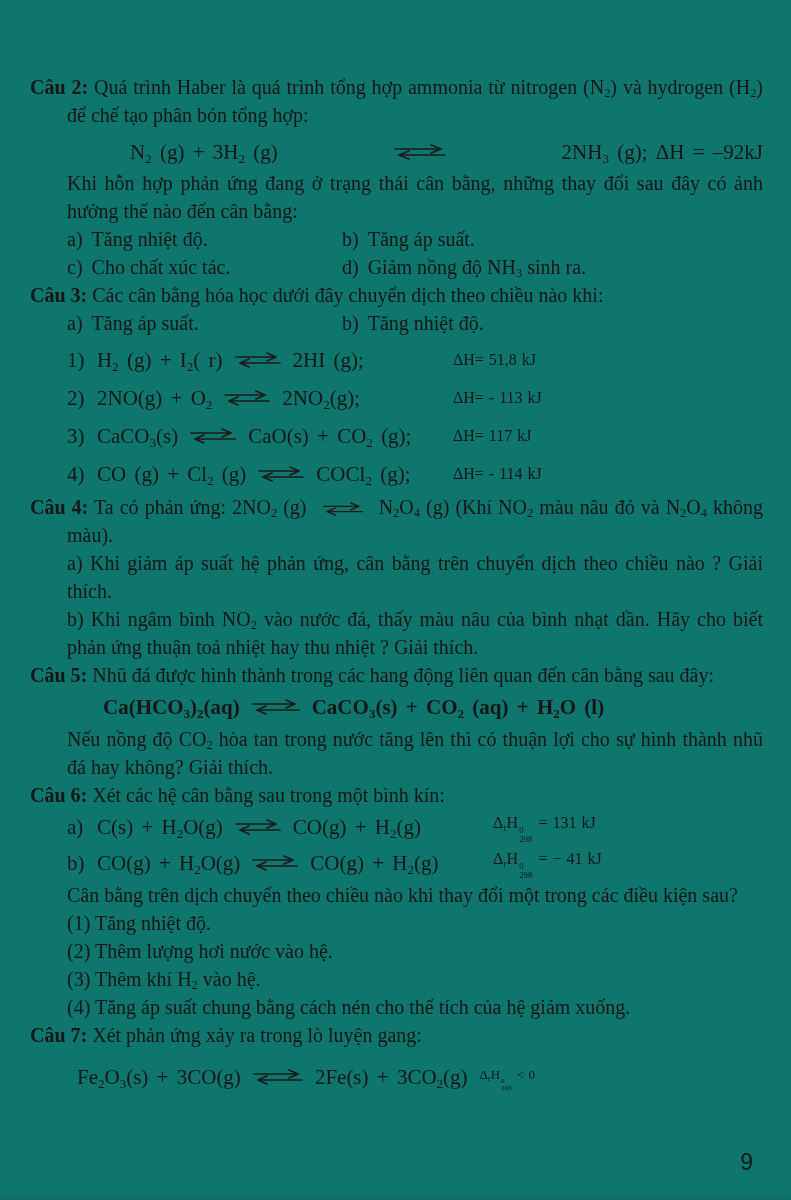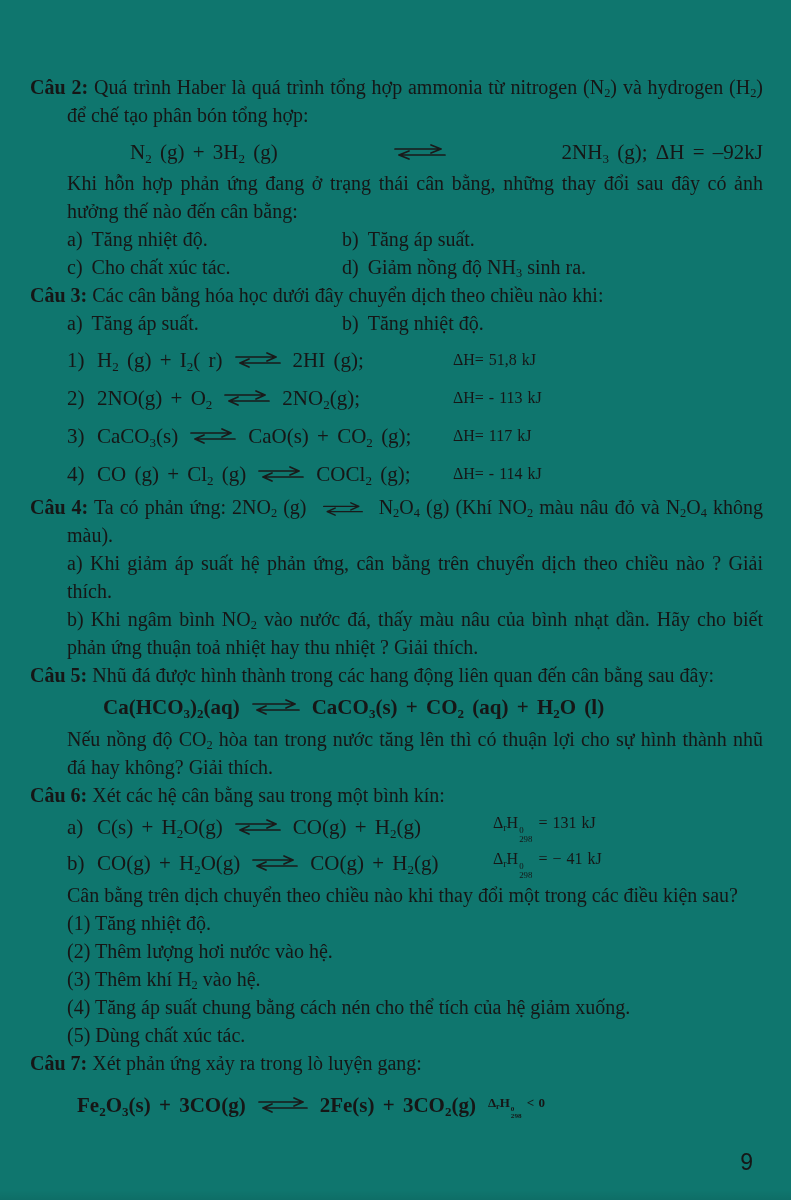--- a/index.html
+++ b/index.html
@@ -26,21 +26,21 @@
   .qlabel{font-weight:700;}
   
   .optrow{display:flex;padding-left:37px;height:28px;}
   .optrow .opt{display:flex;}
   .optrow .opt:first-child{width:275px;flex:none;}
   .optrow .okey{margin-right:9px;}
   
   .eqline{display:flex;align-items:center;height:34px;font-size:21px;word-spacing:3px;white-space:nowrap;}
   .eq-q2{margin-left:100px;margin-top:6px;justify-content:space-between;}
   .eq-q5{margin-left:73px;height:36px;font-weight:bold;}
-  .eq-q7{margin-left:47px;margin-top:8px;height:40px;font-weight:bold;}
+  .eq-q7{margin-left:47px;margin-top:8px;height:40px;}
   
   .rxn{position:relative;display:flex;align-items:center;height:38px;margin-left:37px;
        font-size:21px;word-spacing:3px;white-space:nowrap;}
   .rxn .rnum{width:30px;flex:none;}
   .rxn .dh{position:absolute;left:370px;font-size:16px;word-spacing:1px;margin-left:16px;}
   .rxn6{height:36px;}
   .rxn6 .dh{left:410px;}
   .rxnblock{margin-top:4px;}
   .dh7{font-size:13px;margin-left:12px;word-spacing:1px;}
   
@@ -211,21 +211,20 @@
           </span> =  − 41 kJ</span>
     </div>
 
     <p class="para ind">Cân bằng trên dịch chuyển theo chiều nào khi thay đổi một trong các điều kiện sau?</p>
 
     <div class="items">
       <div class="item">(1) Tăng nhiệt độ.</div>
       <div class="item">(2) Thêm lượng hơi nước vào hệ.</div>
       <div class="item">(3) Thêm khí H<sub>2</sub> vào hệ.</div>
       <div class="item">(4) Tăng áp suất chung bằng cách nén cho thể tích của hệ giảm xuống.</div>
-      <div class="item">(5) Dùng chất xúc tác.</div>
     </div>
   </section>
 
   <section>
     <p class="para hang"><b class="qlabel">Câu 7:</b> <span>Xét phản ứng xảy ra trong lò luyện gang:</span></p>
 
     <div class="eqline eq-q7">
       <span>Fe<sub>2</sub>O<sub>3</sub>(s)  +  3CO(g)</span>
       <svg class="arw" width="56" height="16" viewBox="0 0 56 16">
           <path class="ln" d="M4 5 H48 M48 5 L39 1 M48 5 L39 9"></path>

